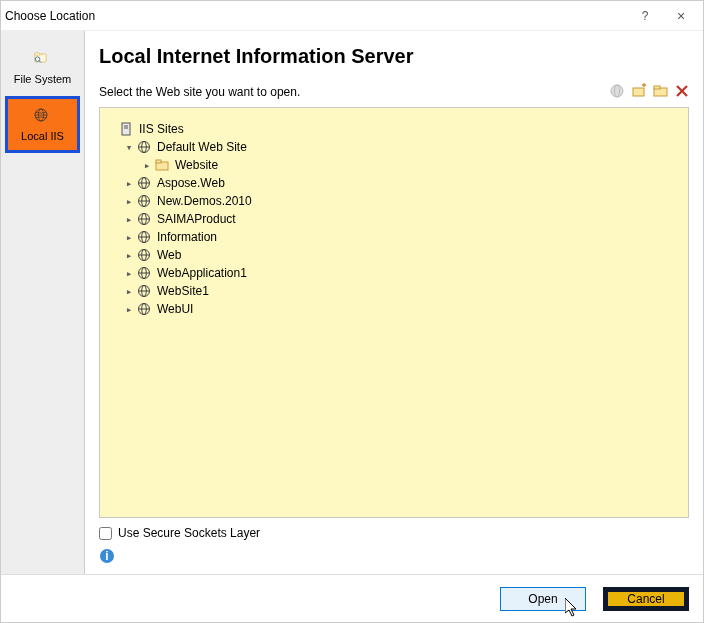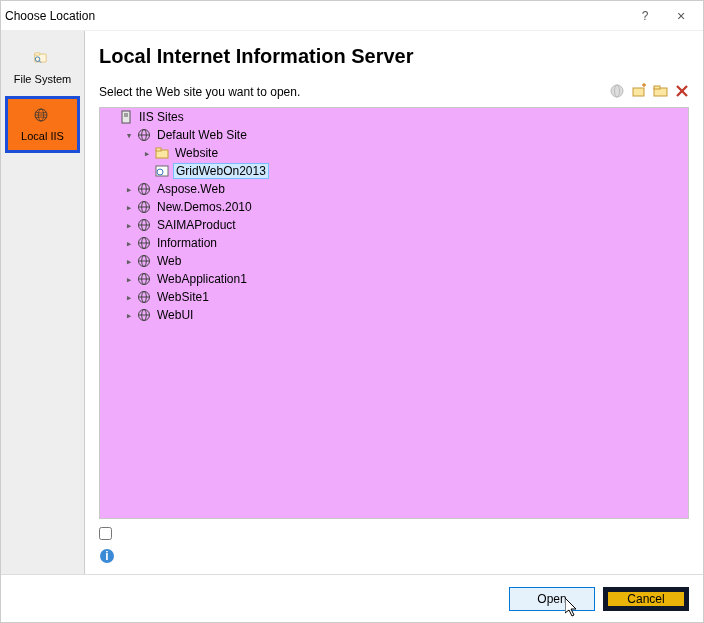--- a/index.html
+++ b/index.html
@@ -12,32 +12,32 @@
 .sidebar{width:84px;background:#eee;border-right:1px solid #ccc;padding-top:8px}
 .sidebar .item{display:flex;flex-direction:column;align-items:center;gap:7px;padding:8px 4px;margin:2px 4px;cursor:default;border:1px solid transparent}
 .sidebar .item.selected{background:#f97316;border:3px solid #1d4ed8}
 .sidebar .item .lbl{font-size:11px;text-align:center}
 .main{flex:1;display:flex;flex-direction:column;padding:14px 14px 10px 14px;min-height:0}
 .main h1{font-size:20px;font-weight:bold;margin-bottom:15px}
 .sub-row{display:flex;align-items:flex-end;margin-bottom:8px}
 .sub-row .sub{flex:1;font-size:12px}
 .toolbar{display:flex;gap:6px;align-items:center}
 .toolbar span{cursor:default}
-.tree{flex:1;border:1px solid #c8c8c8;background:#f0abfc;overflow:auto;padding:0 0}
+.tree{flex:1;border:1px solid #c8c8c8;background:#fef9c3;overflow:auto;padding:12px 0}
 .tree ul{list-style:none;padding-left:18px}
 .tree>ul{padding-left:4px}
 .node{display:flex;align-items:center;height:18px;white-space:nowrap;cursor:default}
 .exp{width:14px;text-align:center;color:#606060;font-size:11px;font-family:Consolas,monospace}
 .icon{width:16px;height:16px;display:inline-flex;align-items:center;justify-content:center;margin-right:3px}
 .nodelbl{padding:0 2px}
 .nodelbl.sel{background:#cde8ff;border:1px solid #7abdff;padding:0 2px}
 .ssl-row{display:flex;align-items:center;margin-top:8px;gap:6px}
 .ssl-row input{width:13px;height:13px}
 .info-row{display:flex;align-items:center;margin-top:8px;gap:8px}
-.footer{height:48px;border-top:1px solid #ddd;display:flex;align-items:center;justify-content:flex-end;gap:8px;padding:0 14px;background:#fff}
+.footer{height:48px;border-top:1px solid #ddd;display:flex;align-items:center;justify-content:flex-end;gap:17px;padding:0 14px;background:#fff}
 .footer button{width:86px;height:24px;background:#eab308;border:5px solid #0f172a;cursor:default}
 .footer button.primary{background:#e5f1fb;border:1px solid #0078d7}
 .cursor{position:absolute;left:565px;top:598px;pointer-events:none}
 svg{display:block}
 </style>
 </head>
 <body>
 
 <div class="titlebar">
   <span class="title">Choose Location</span>
@@ -138,32 +138,20 @@
                     <span class="exp">▸</span>
                     <span class="icon">
                         <svg width="14" height="14" viewBox="0 0 14 14">
                           <rect x="1" y="4" width="12" height="8" fill="#fbe6a2" stroke="#c89b3a"></rect>
                           <rect x="1" y="2" width="5" height="3" fill="#fbe6a2" stroke="#c89b3a"></rect>
                         </svg>
                       </span>
                     <span class="nodelbl">Website</span>
                   </div>
                 </li>
-                <li>
-                  <div class="node">
-                    <span class="exp"></span>
-                    <span class="icon">
-                        <svg width="14" height="14" viewBox="0 0 14 14">
-                          <rect x="1" y="2" width="12" height="10" fill="#fff" stroke="#6a6a6a"></rect>
-                          <circle cx="5" cy="8" r="3" fill="none" stroke="#3a78b5"></circle>
-                        </svg>
-                      </span>
-                    <span class="nodelbl sel">GridWebOn2013</span>
-                  </div>
-                </li>
               </ul>
             </li>
           </ul>
         </li>
         <li>
           <ul id="express-list">
               <li>
                 <div class="node">
                   <span class="exp">▸</span>
                   <span class="icon">
@@ -267,20 +255,21 @@
                   <span class="nodelbl">WebUI</span>
                 </div>
               </li>
             </ul>
         </li>
       </ul>
     </div>
 
     <div class="ssl-row">
       <input type="checkbox" style="">
+      <span>Use Secure Sockets Layer</span>
     </div>
     <div class="info-row">
       <span>
           <svg width="16" height="16" viewBox="0 0 16 16">
             <circle cx="8" cy="8" r="7" fill="#3a8ad6"></circle>
             <text x="8" y="12" text-anchor="middle" font-size="11" font-weight="bold" fill="#fff" font-family="Georgia">i</text>
           </svg>
         </span>
     </div>
   </div>

